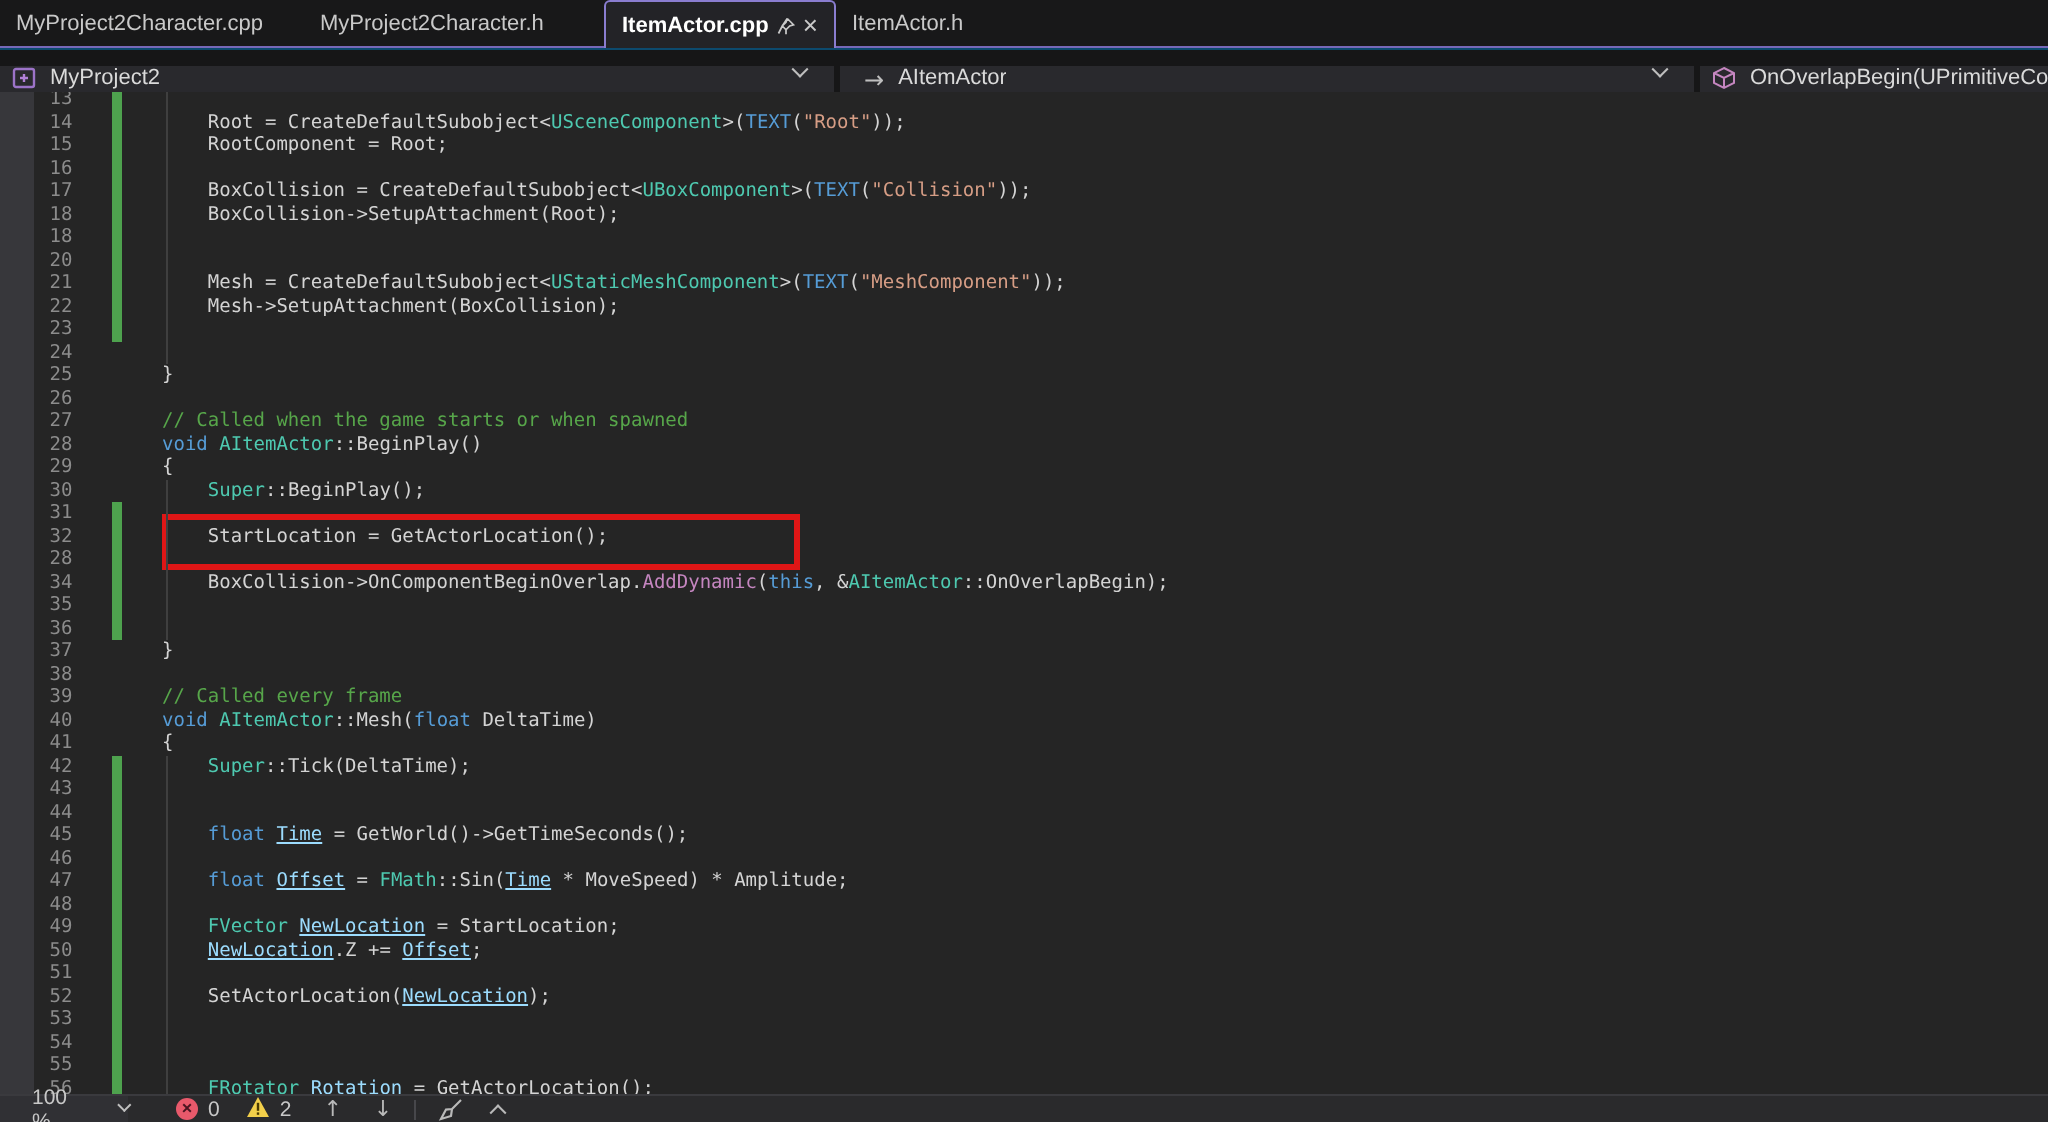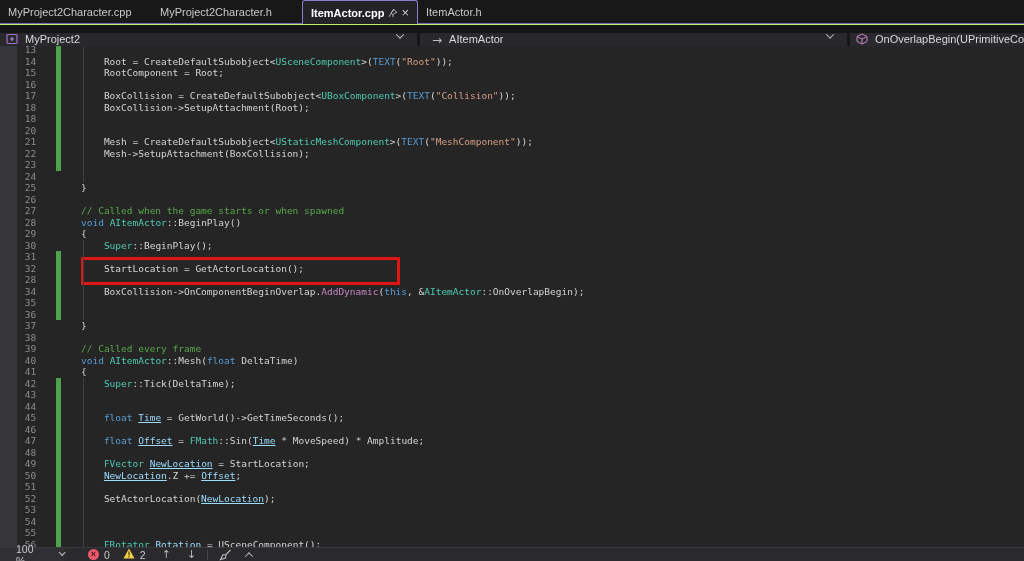--- a/index.html
+++ b/index.html
@@ -1,18 +1,18 @@
 <!DOCTYPE html>
 <html><head>
 <meta charset="utf-8">
 <style>
   * { margin:0; padding:0; box-sizing:border-box; }
   html,body { width:1024px; height:561px; overflow:hidden; background:#161617;
               font-family:"Liberation Sans", sans-serif; }
-  #stage { position:relative; width:1024px; height:428px; background:#bef264; }
+  #stage { position:relative; width:1024px; height:428px; background:#0c4a6e; }
 
   
   #tabstrip { position:absolute; top:0; left:0; width:1024px; height:24px;
               background:#181819; border-bottom:1px solid #7668B8; display:flex; }
   .tab { height:24px; display:flex; align-items:center; padding:0 8px;
          color:#C9C9C9; font-size:11px; white-space:nowrap; overflow:hidden; }
   .tab.active { background:#232327; border:1px solid #8A7DD0; border-bottom:none;
                 border-radius:3px 3px 0 0; color:#FFFFFF; font-weight:bold; }
   .tab .tab-gap { width:9px; }
   .tab .close-x { font-weight:normal; color:#C9C9C9; font-size:13px; line-height:10px; }
@@ -298,21 +298,21 @@
         <div class="row">
           <span class="ln">54</span>
           <span class="codeline"></span>
         </div>
         <div class="row">
           <span class="ln">55</span>
           <span class="codeline"></span>
         </div>
         <div class="row">
           <span class="ln">56</span>
-          <span class="codeline"><span class="tk-d">    </span><span class="tk-t">FRotator</span><span class="tk-d"> </span><span class="tk-v">Rotation</span><span class="tk-d"> = USceneComponent();</span></span>
+          <span class="codeline"><span class="tk-d">    </span><span class="tk-t">FRotator</span><span class="tk-d"> </span><span class="tk-v">Rotation</span><span class="tk-d"> = GetActorLocation();</span></span>
         </div>
       </div>
     <div id="annotation-box" style="left: 81px; width: 319px; top: 210.5px; height: 28px; border-color: rgb(224, 22, 22);"></div>
   <div class="indent-guide" style="top: 0px; height: 136px;"></div>
       <div class="indent-guide" style="top: 193.5px; height: 80.5px;"></div>
       <div class="indent-guide" style="top: 331.5px; height: 169.5px;"></div>
       <div class="change-bar" style="background: rgb(78, 162, 78); top: 0px; height: 124.5px;"></div>
       <div class="change-bar" style="background: rgb(78, 162, 78); top: 205px; height: 69px;"></div>
       <div class="change-bar" style="background: rgb(78, 162, 78); top: 331.5px; height: 169.5px;"></div>
     </div>

